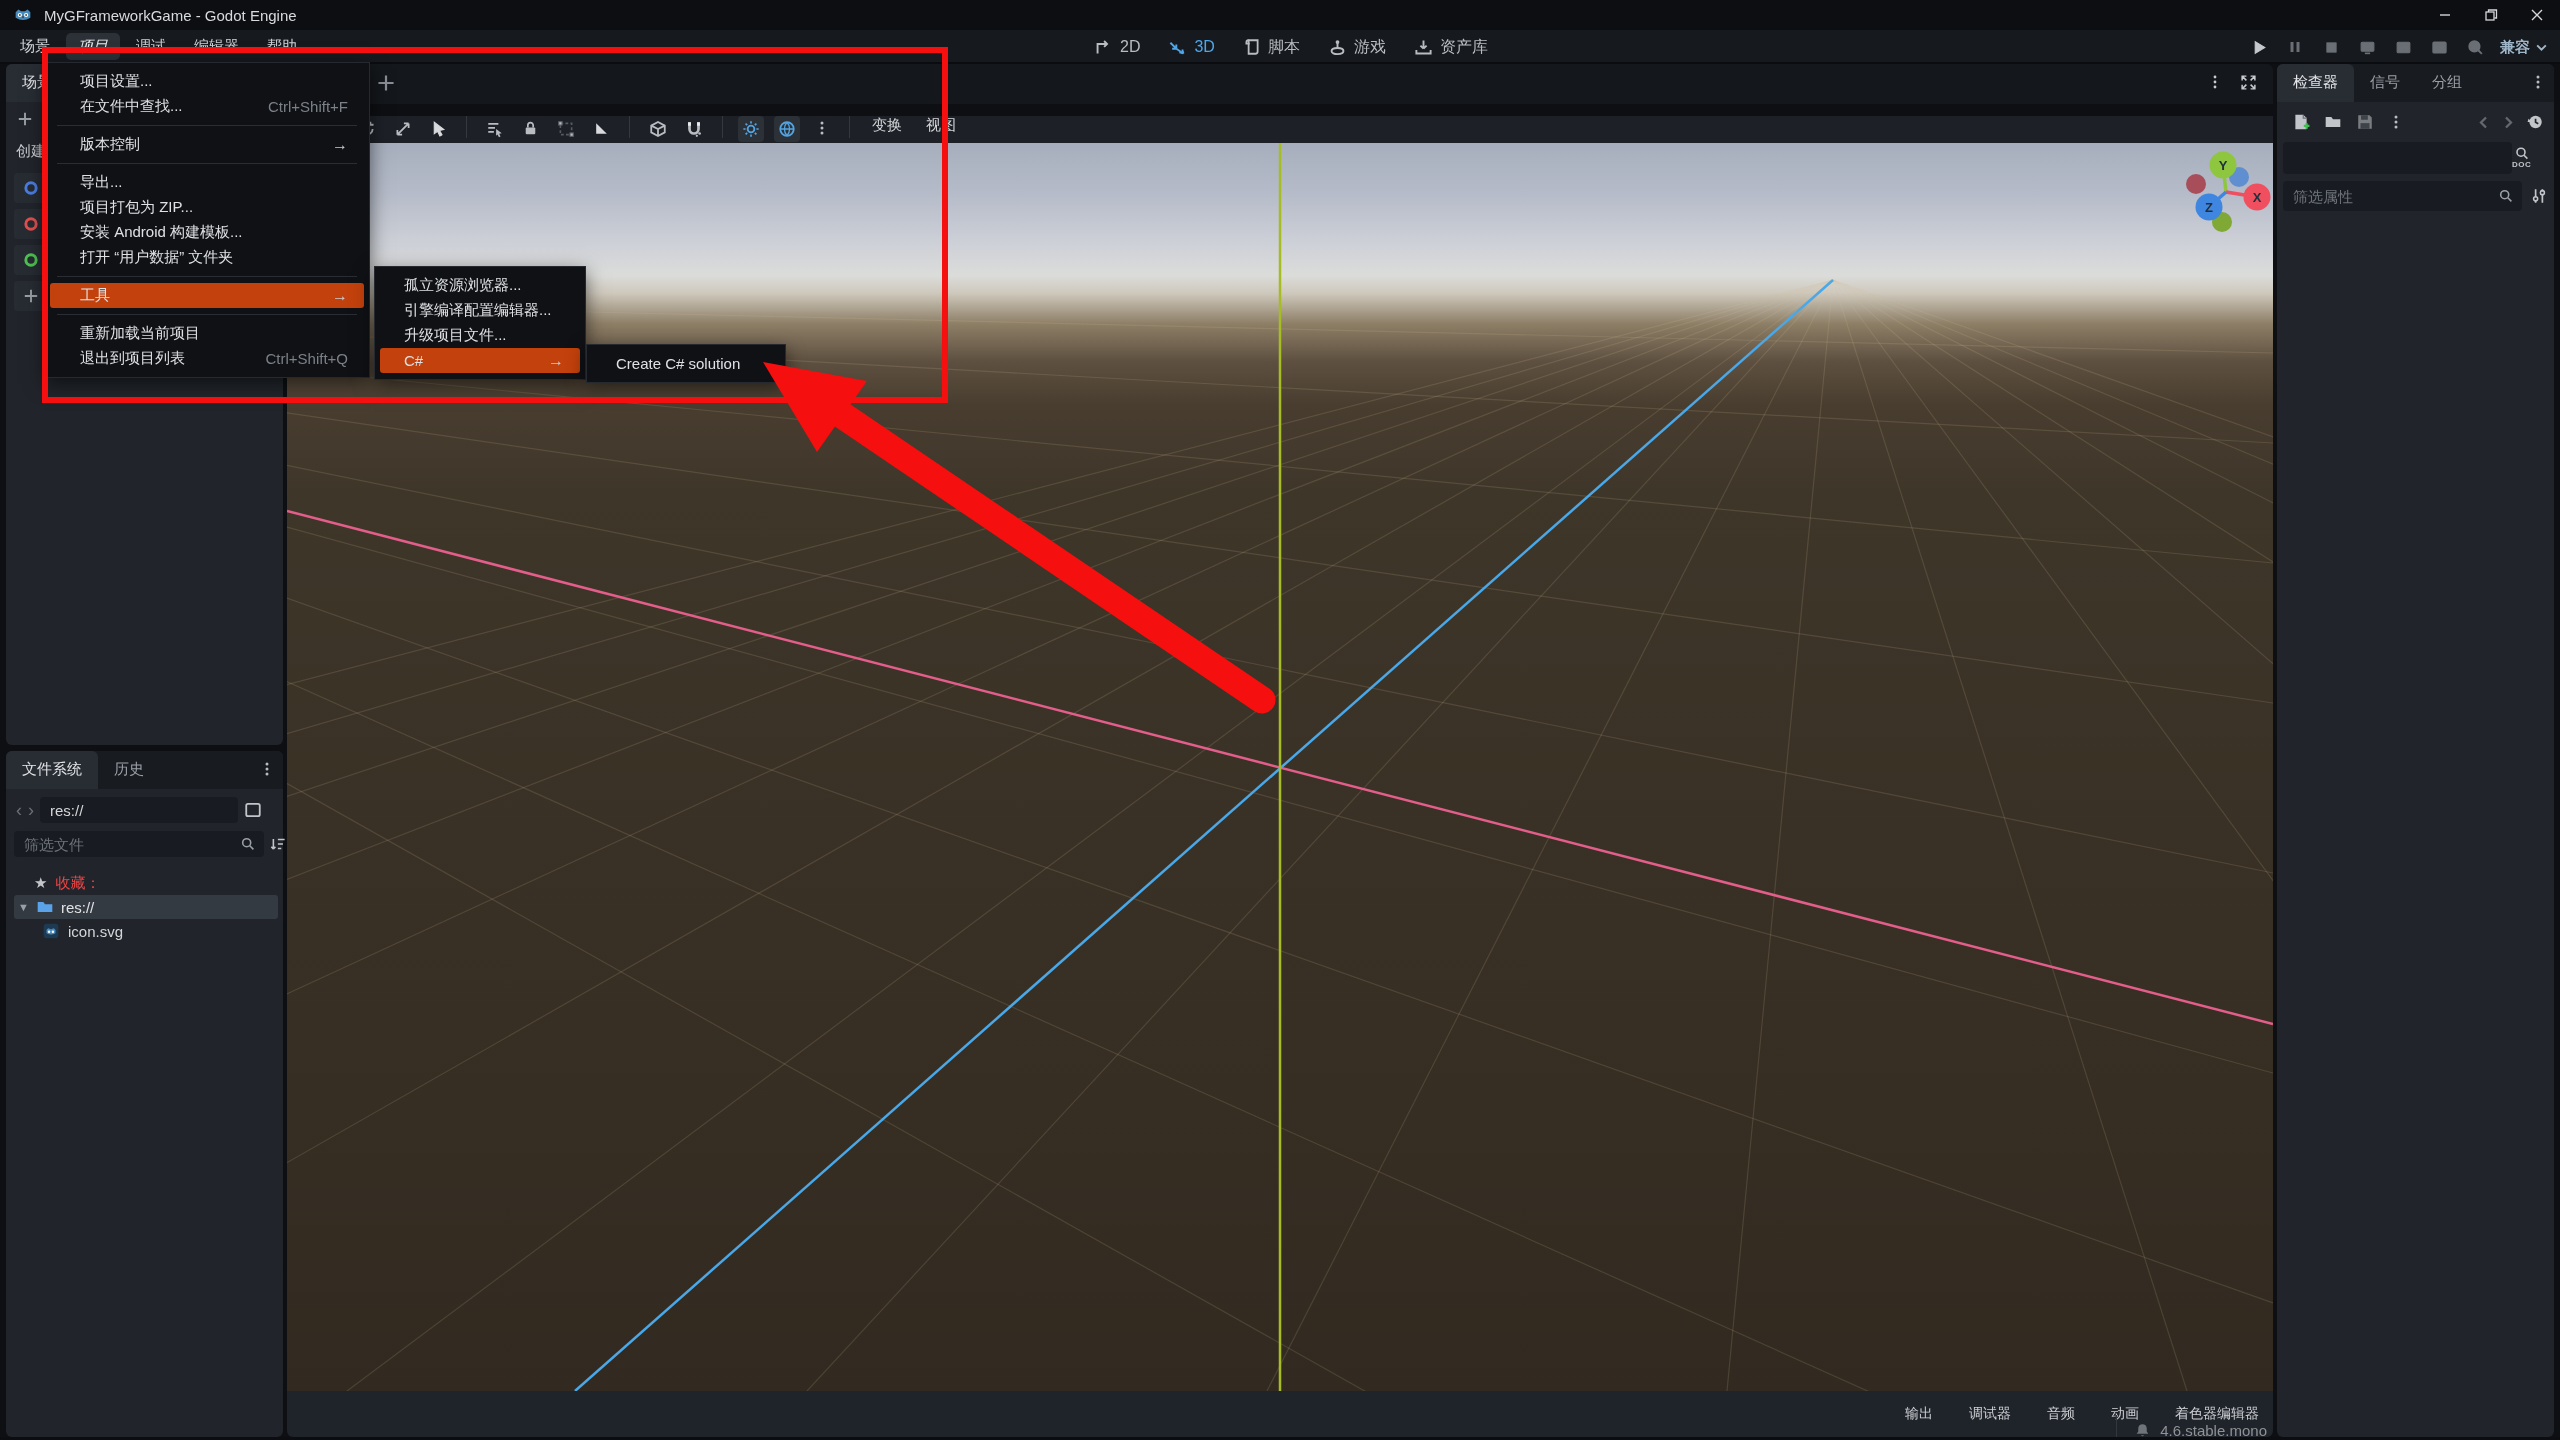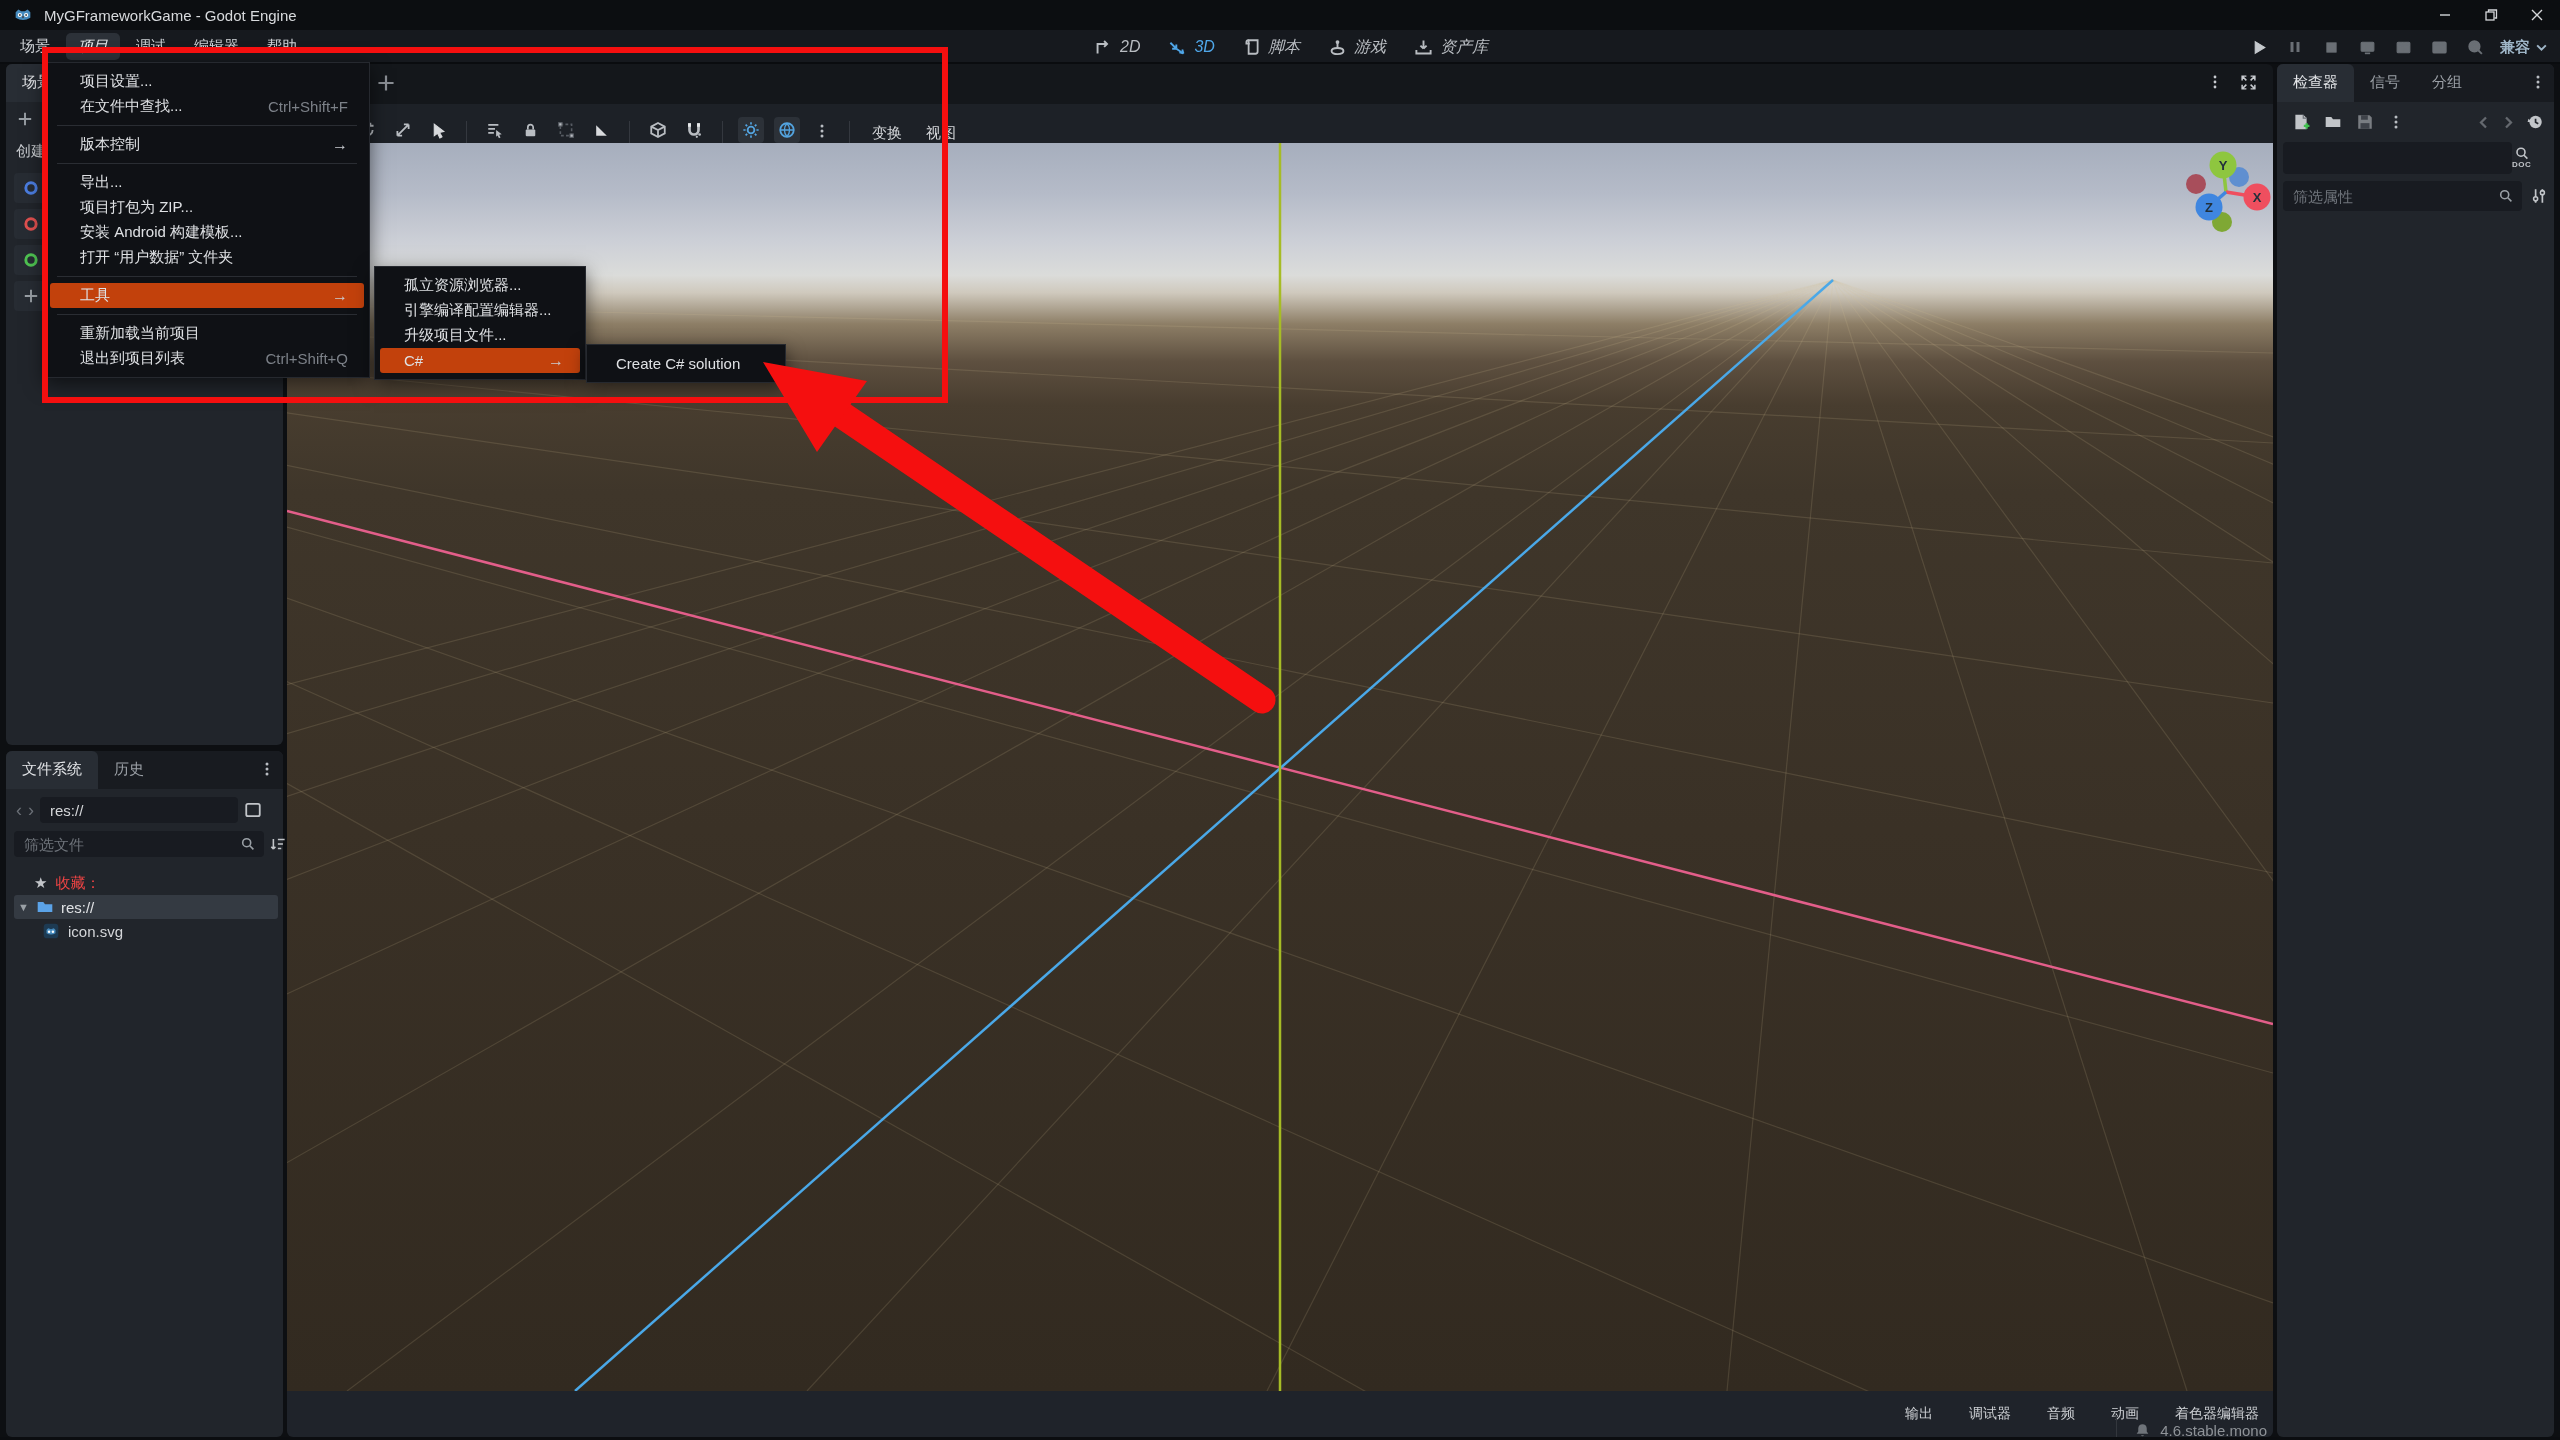--- a/index.html
+++ b/index.html
@@ -9,40 +9,40 @@
   .ic{display:inline-flex;align-items:center;justify-content:center;vertical-align:middle;}
   .ic svg{display:block;}
   
   #titlebar{left:0;top:0;width:2560px;height:30px;background:#0c0e11;display:flex;align-items:center;}
   #win-title{font-size:15px;color:#d8dadd;margin-left:10px;}
   .winbtn{width:46px;height:30px;display:flex;align-items:center;justify-content:center;color:#d5d7da;}
   
   #topbar{left:0;top:30px;width:2560px;height:34px;background:#16191e;display:flex;align-items:center;border-bottom:2px solid #0a0c0f;box-sizing:border-box;}
   .mb-item{font-size:15px;color:#cfd2d6;padding:4px 12px;border-radius:5px;margin:0 2px;}
   .mb-item.active{background:#2c3138;color:#e8eaec;font-style:italic;}
-  #workspace{position:absolute;left:1094px;top:0;height:34px;display:flex;align-items:center;gap:28px;font-style:italic;}
+  #workspace{position:absolute;left:1094px;top:0;height:34px;display:flex;align-items:center;gap:28px;}
   .ws-item{display:flex;align-items:center;gap:7px;font-size:16px;color:#b9bdc2;}
   .ws-item.active{color:#4fa6e8;}
   .ws-item.active .ic svg *{stroke:#4fa6e8;}
   #runbar{position:absolute;right:12px;top:0;height:34px;display:flex;align-items:center;gap:14px;}
   .run-btn{width:22px;display:flex;justify-content:center;}
   .run-btn.dim svg *{stroke:#6a6f75;fill:#6a6f75;}
   #renderer{display:flex;align-items:center;gap:5px;color:#9fb6c8;font-size:15px;font-weight:bold;}
   
   .dock{background:#21252b;border-radius:6px;}
   .tabrow{height:38px;display:flex;align-items:flex-end;position:relative;background:#181b20;border-radius:6px 6px 0 0;}
   .tab{font-size:15px;color:#9ba0a6;padding:9px 16px 10px 16px;border-radius:6px 6px 0 0;}
   .tab.active{background:#282d34;color:#e2e4e7;}
   .dots-btn{position:absolute;right:8px;top:10px;color:#aeb2b7;}
   .field{background:#181b21;border:none;border-radius:4px;color:#d4d6d9;font-size:15px;outline:none;
          font-family:"Liberation Sans","DejaVu Sans",sans-serif;}
   .field::placeholder{color:#6e737a;}
   
   #tabbar{left:287px;top:64px;width:1986px;height:40px;background:#14171b;border-radius:6px 6px 0 0;}
-  #vp-toolbar{left:287px;top:104px;width:1986px;height:39px;background:#1d2127;display:flex;align-items:flex-end;}
+  #vp-toolbar{left:287px;top:116px;width:1986px;height:39px;background:#1d2127;display:flex;align-items:flex-start;}
   .vt-sep{width:1px;height:22px;background:#34383f;margin:0 10px;}
   .vt-btn{padding:4px;margin:0 5px;border-radius:4px;display:flex;}
   .vt-btn.on{background:#2c3138;}
   .vt-btn.on svg *{stroke:#53a4e0;}
   .vt-btn.dim svg *{stroke:#565b62;}
   .vt-label{font-size:15px;color:#d6d8db;padding:0 12px;}
   #viewport{left:287px;top:143px;width:1986px;height:1248px;overflow:hidden;
     background:linear-gradient(180deg,#a6aebd 0%,#b5bbc8 4%,#cdd0d7 8%,#dbdcda 10.6%,#cfc9bd 12%,#8d7e66 14.5%,#5e5040 17.5%,#483d2f 21%,#3f362a 28%,#3a3126 55%,#322a20 100%);}
   #bottombar{left:287px;top:1391px;width:1986px;height:46px;background:#1f232a;border-radius:0 0 6px 6px;display:flex;align-items:center;justify-content:flex-end;}
   .bt-tab{font-size:14px;color:#cdd0d4;padding:6px 14px;border-radius:4px;}

